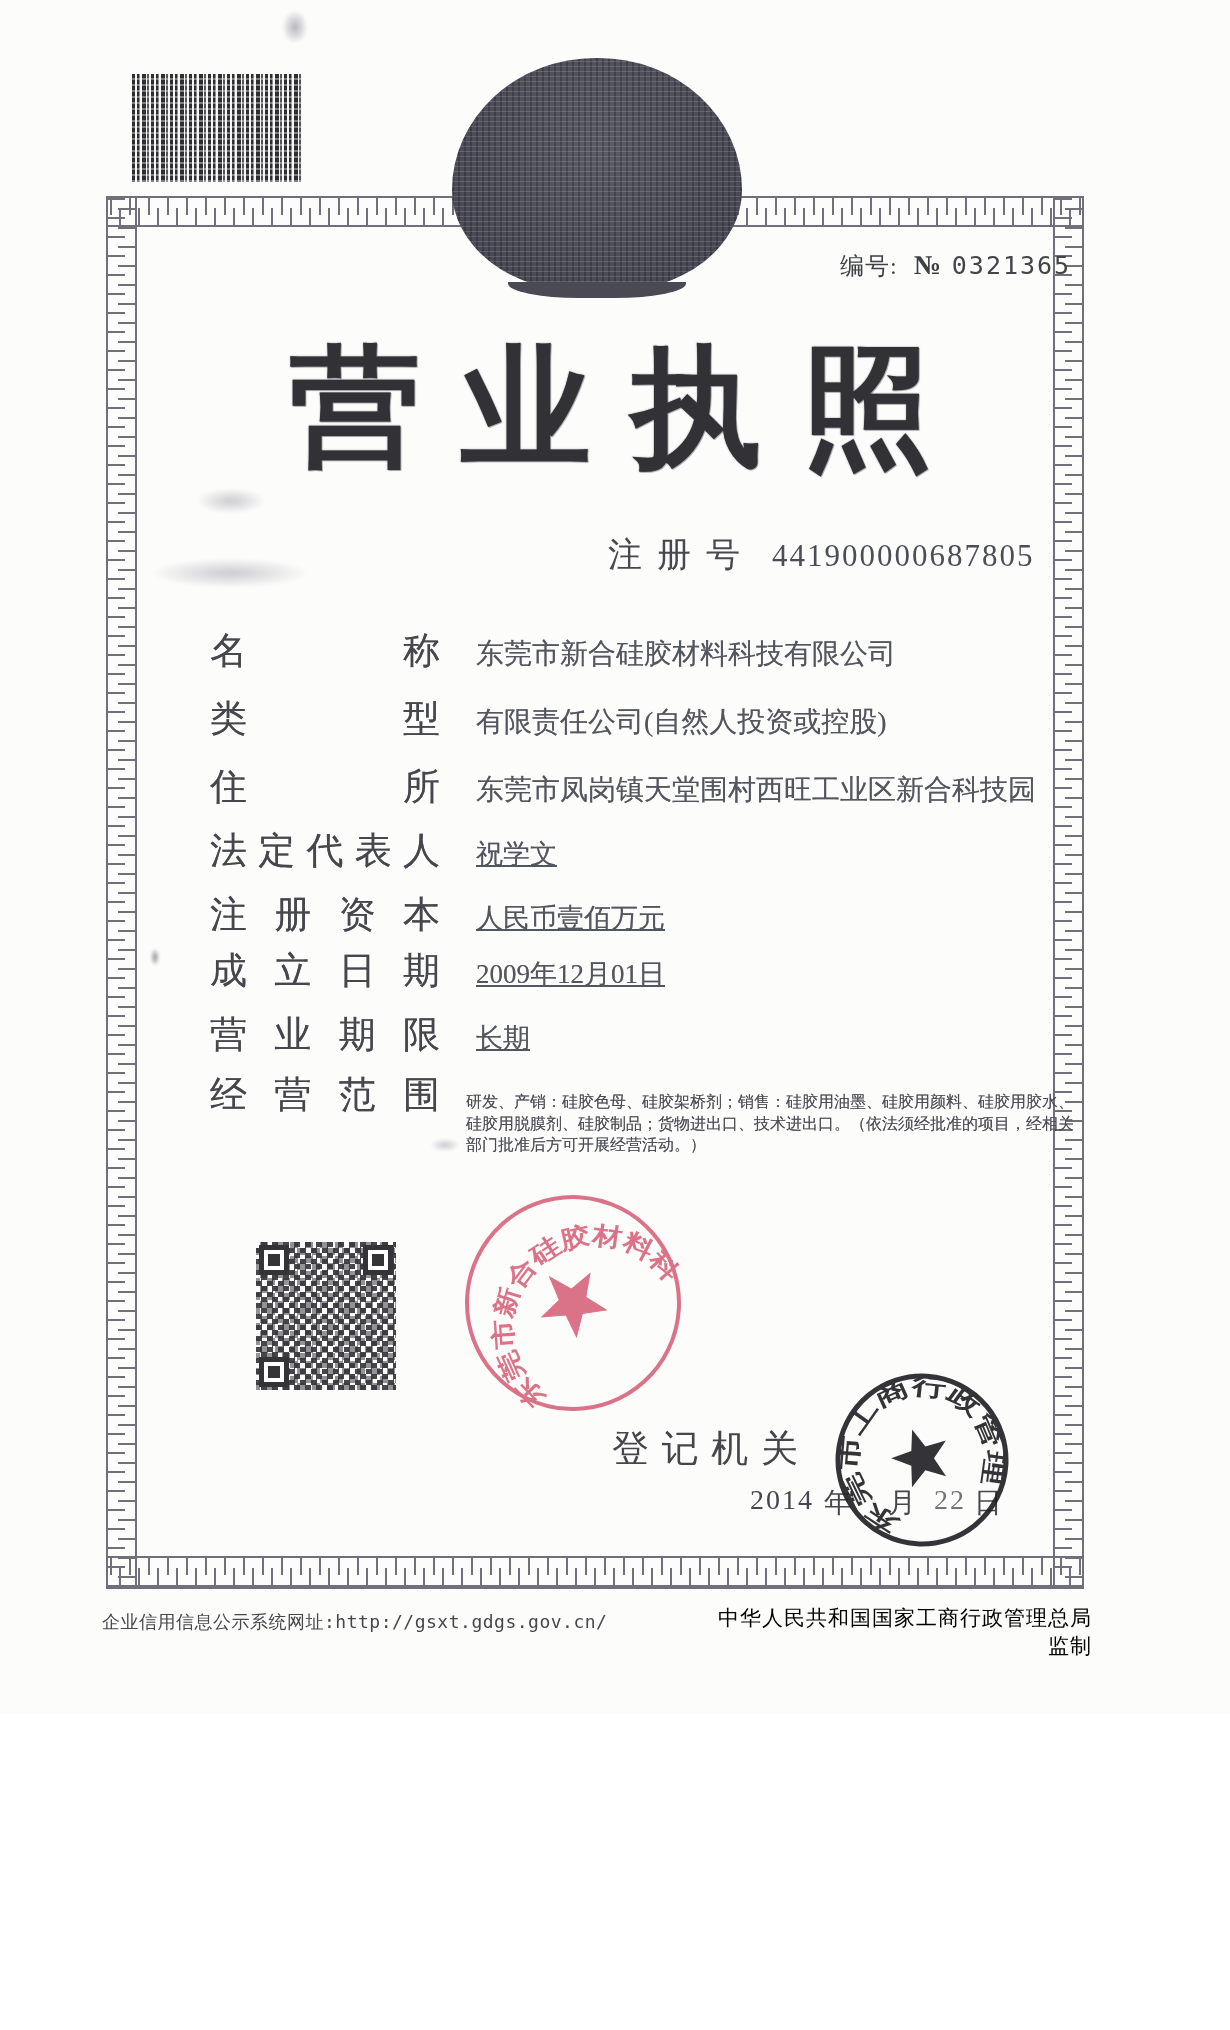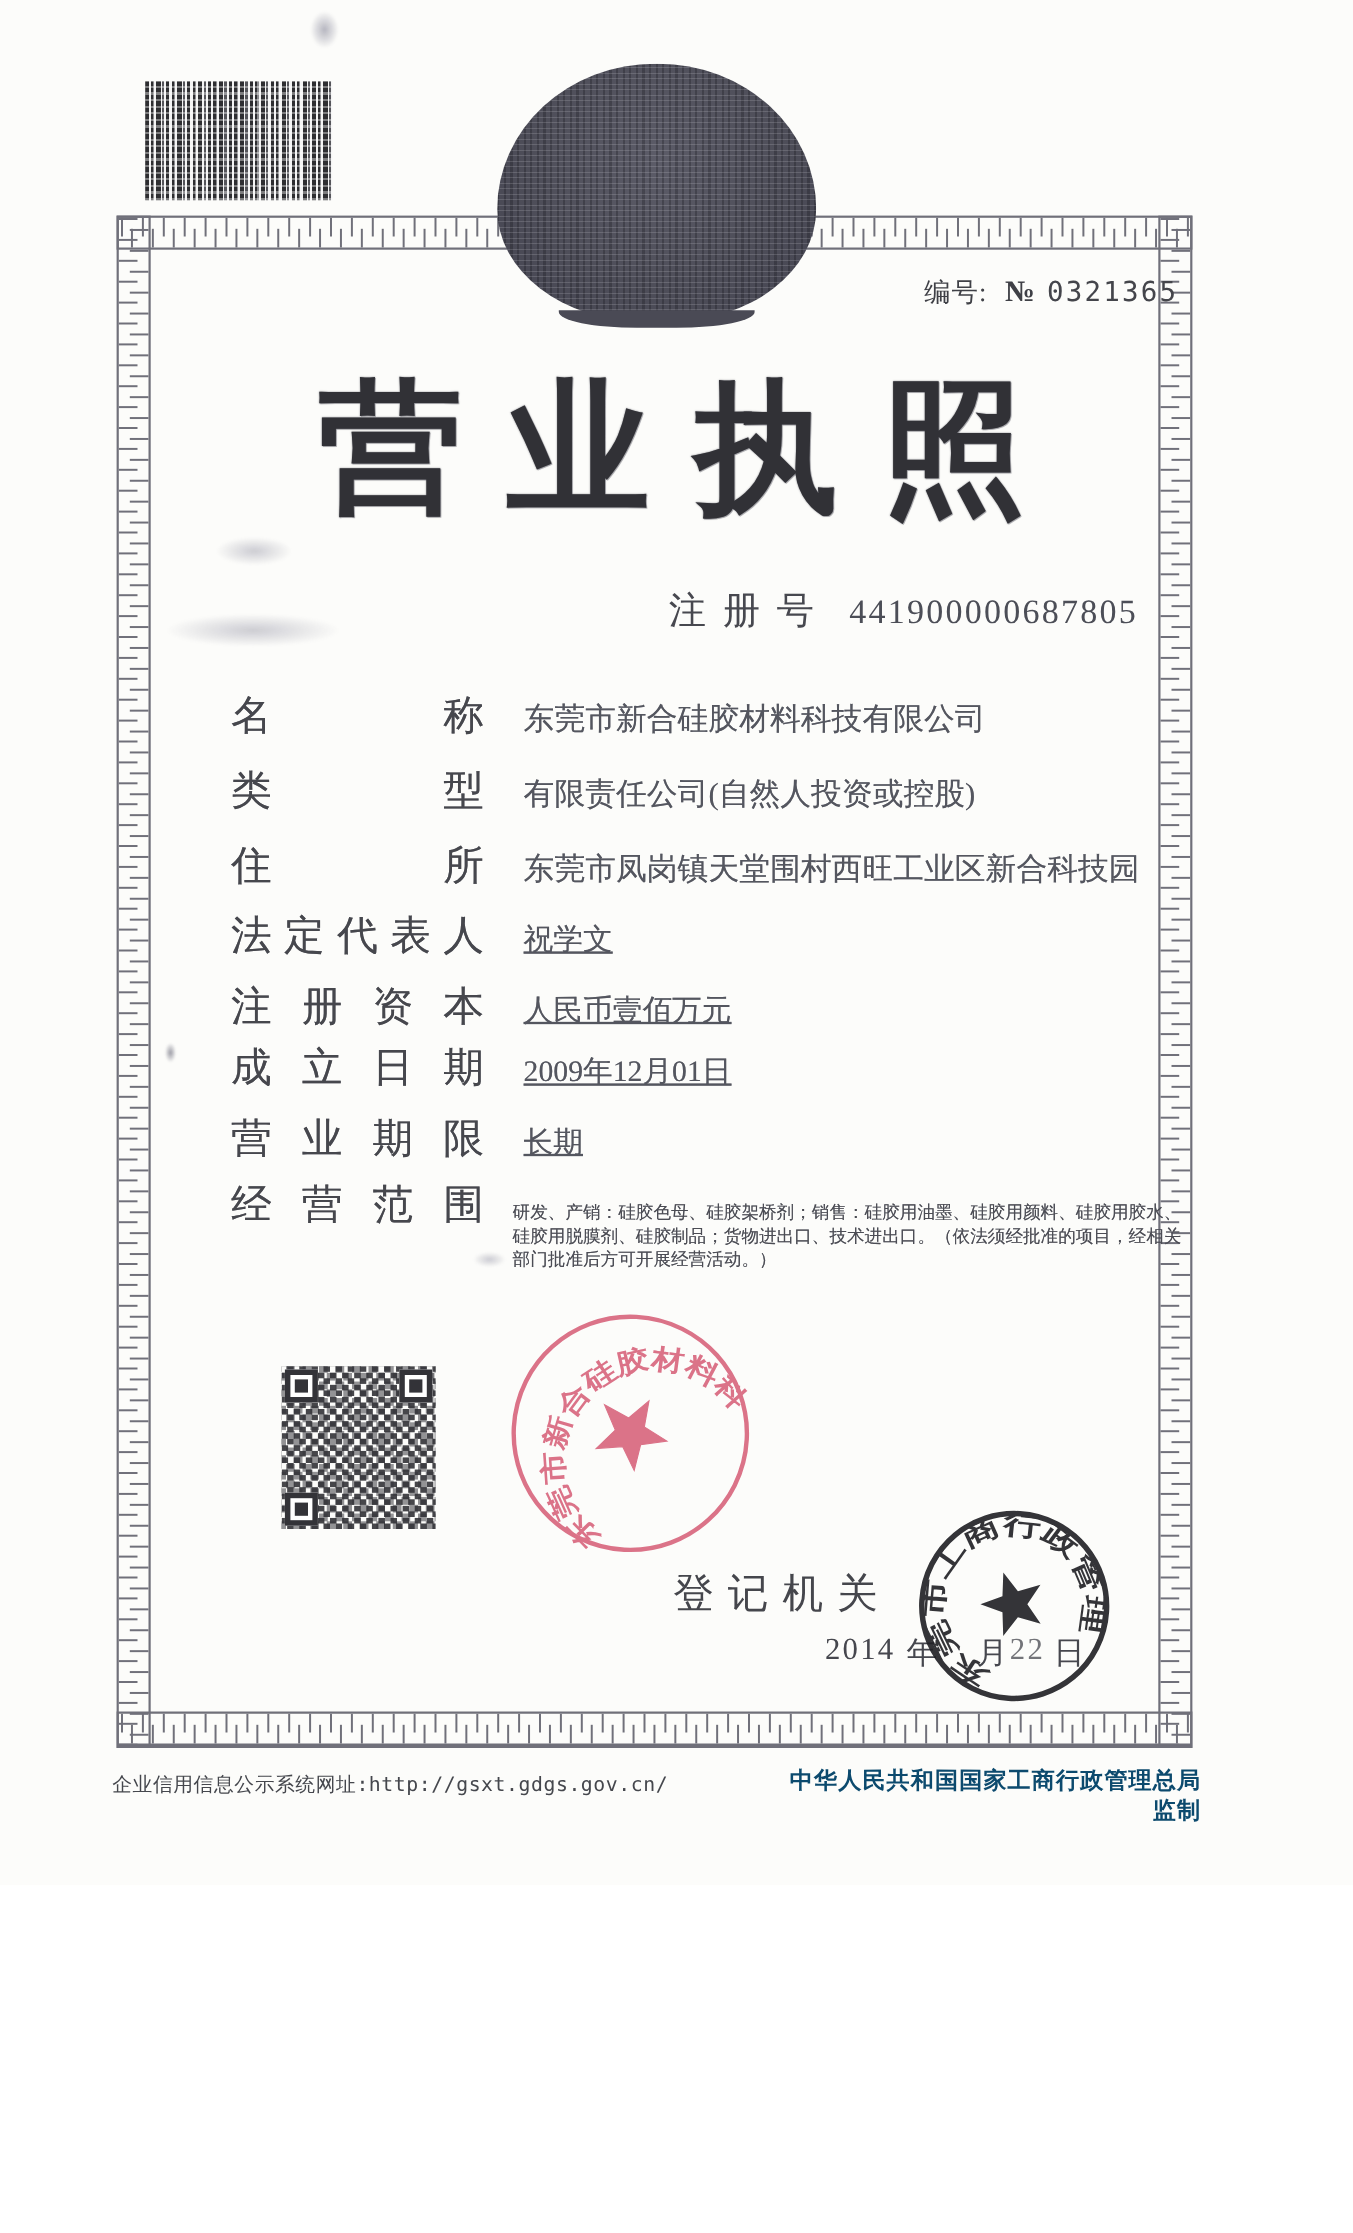--- a/index.html
+++ b/index.html
@@ -80,27 +80,27 @@
   
   .seal-red{position:absolute;left:452px;top:1182px;width:242px;height:242px;z-index:4;opacity:.82;}
   .seal-black{position:absolute;left:824px;top:1362px;width:196px;height:196px;z-index:5;opacity:.9;}
 
   
   .registrar{position:absolute;left:612px;top:1424px;width:186px;z-index:3;
     font-size:37px;font-weight:500;color:#45464c;}
   .dateline{position:absolute;left:750px;top:1484px;z-index:3;display:flex;align-items:flex-start;
     font-size:28px;color:#46474e;letter-spacing:2px;}
   .dateline .g1{width:34px;}
-  .dateline .day{opacity:.75;}
+  .dateline .day{opacity:.75;margin-left:16px;}
 
   
   .footer-left{position:absolute;left:102px;top:1610px;z-index:3;font-size:18px;color:#45474d;
     font-family:"DejaVu Sans Mono", monospace;letter-spacing:.5px;}
   .footer-right{position:absolute;left:712px;top:1604px;width:380px;z-index:3;font-size:21px;
-    color:#0c4a6e;letter-spacing:1px;font-weight:700;text-align:right;}
+    color:#000000;letter-spacing:1px;font-weight:400;text-align:right;}
 
   
   .smudge{position:absolute;z-index:2;filter:blur(1px);
     background:radial-gradient(ellipse, rgba(96,96,120,.30), transparent 70%);}
   .sm1{left:196px;top:488px;width:70px;height:26px;}
   .sm2{left:150px;top:558px;width:160px;height:30px;}
   .sm3{left:282px;top:10px;width:26px;height:34px;background:radial-gradient(ellipse, rgba(96,96,120,.45), transparent 70%);}
   .sm4{left:150px;top:948px;width:10px;height:18px;background:radial-gradient(ellipse, rgba(70,70,90,.55), transparent 70%);}
   .sm5{left:430px;top:1138px;width:30px;height:14px;}
 </style>

